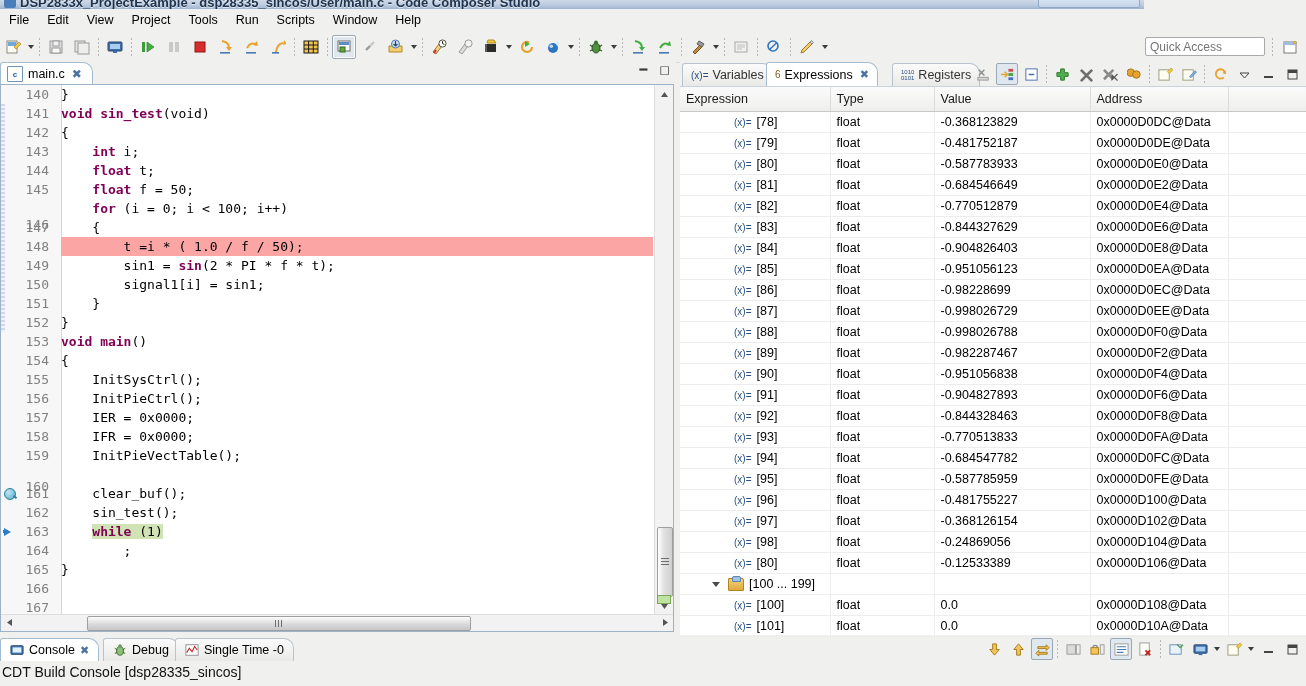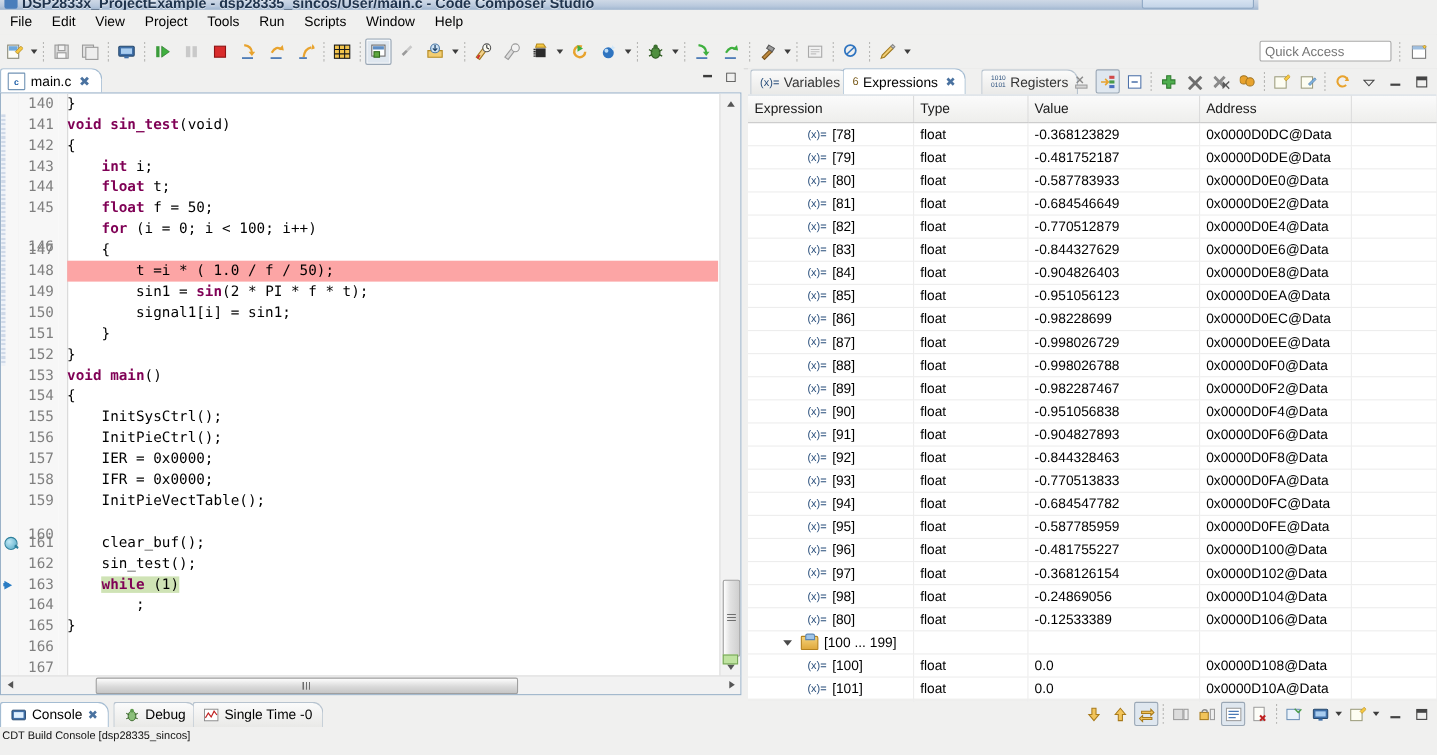--- a/index.html
+++ b/index.html
@@ -192,21 +192,21 @@
   
   .bottom{position:absolute;left:0;top:638px;width:1306px;height:48px;background:#f0f0ef;}
   .btabrow{position:relative;height:22px;}
   .btab{
     position:absolute;top:0;height:22px;display:flex;align-items:center;gap:5px;padding:0 9px;
     font-size:12.5px;border:1px solid #b7c3cf;border-bottom:none;border-radius:3px 10px 0 0;
     background:linear-gradient(to bottom,#fbfbfb,#e9e9e7);
   }
   .btab.active{background:#fff;border-color:#a4bcd2;}
   .btab .xmark{font-size:11px;color:#4a72a0;}
-  .bconsole-label{position:absolute;left:2px;top:26px;font-size:10px;color:#111;}
+  .bconsole-label{position:absolute;left:2px;top:26px;font-size:14px;color:#111;}
   .btools{position:absolute;right:2px;top:0;display:flex;align-items:center;height:22px;}
 
   .ico{display:block;}
 </style>
 </head>
 <body>
 
 <div class="app">
 
   <div class="titlebar">

